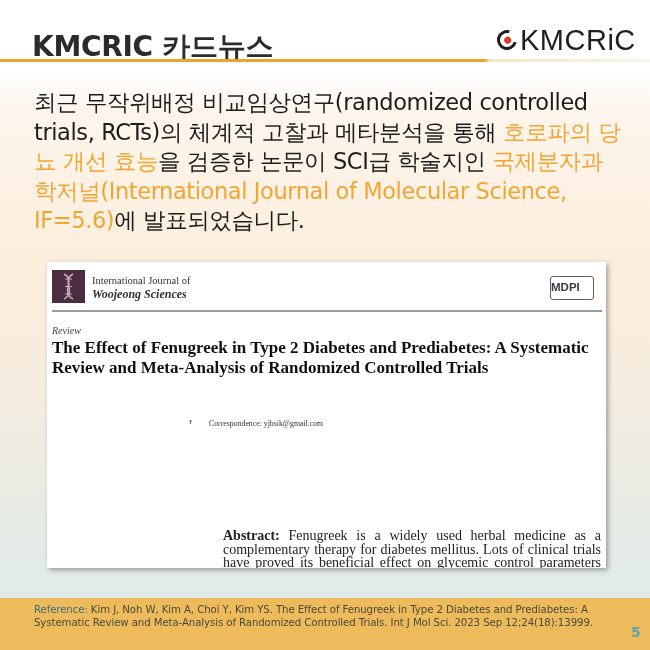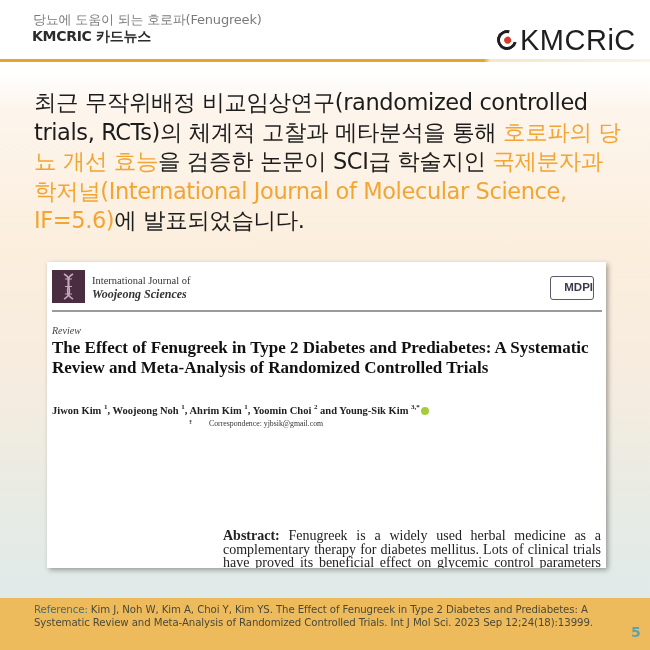--- a/index.html
+++ b/index.html
@@ -3,36 +3,36 @@
 <meta charset="utf-8">
 <style>
   html, body { margin:0; padding:0; }
   body {
     width:650px; height:650px; overflow:hidden; position:relative;
     font-family: "DejaVu Sans", "Liberation Sans", sans-serif;
     background: linear-gradient(to bottom, #ffffff 0px, #ffffff 70px, #fdf5ec 110px, #fbeedd 250px, #f6ecdf 380px, #e8ebe4 500px, #e0eae9 600px);
   }
   .header { position:absolute; left:0; top:0; width:650px; height:62px; }
   .subtitle { position:absolute; left:33px; top:11px; font-size:13px; color:#7a7a7a; letter-spacing:-0.2px; }
-  .title { position:absolute; left:32px; top:28px; font-size:14px; font-weight:bold; color:#2b2b2b; letter-spacing:-0.3px;text-align:center; }
+  .title { position:absolute; left:32px; top:28px; font-size:28px; font-weight:bold; color:#2b2b2b; letter-spacing:-0.3px;text-align:center; }
   .rule { position:absolute; left:0; top:59px; width:650px; height:3px; background:linear-gradient(to right, #e8a52e 0px, #e8a52e 484px, #f5e6c8 490px, #fbf3e6 650px); }
   .logo { position:absolute; left:497px; top:26px; height:28px; display:flex; align-items:center; }
   .logo-mark { width:20px; height:20px; border:3px solid #1e1e1e; border-radius:50%; border-right-color:transparent; position:relative; box-sizing:border-box; transform:rotate(-30deg); }
   .logo-mark::after { content:""; position:absolute; left:4px; top:4px; width:7px; height:7px; border-radius:50%; background:#d83a2a; }
   .logo-text { font-family:"Liberation Sans", sans-serif; font-size:29px; color:#1e1e1e; margin-left:3px; letter-spacing:0.5px; }
 
   .lead { position:absolute; left:34px; top:88px; width:590px; font-size:22.5px; line-height:29.5px; color:#1c1c1c; letter-spacing:-0.4px; }
   .lead .hl { color:#f2a533; }
 
   .card { position:absolute; left:47px; top:262px; width:559px; height:306px; background:#ffffff; box-shadow: 2px 2px 5px rgba(0,0,0,0.35); overflow:hidden; font-family:"Liberation Serif", "DejaVu Serif", serif; color:#1a1a1a; }
   .jlogo { position:absolute; left:5px; top:8px; width:33px; height:33px; background:#4a2d40; }
   .jlogo svg { width:33px; height:33px; }
   .jname1 { position:absolute; left:45px; top:13px; font-size:10.5px; color:#333; }
   .jname2 { position:absolute; left:45px; top:25px; font-size:12px; font-weight:bold; font-style:italic; color:#333; }
-  .mdpi { position:absolute; left:503px; top:14px; width:44px; height:24px; border:1.5px solid #5a5a6a; border-radius:3px; box-sizing:border-box; font-family:"Liberation Sans", sans-serif; font-weight:bold; font-size:11.5px; color:#3a3a4a; text-align:right; line-height:21px; }
+  .mdpi { position:absolute; left:503px; top:14px; width:44px; height:24px; border:1.5px solid #5a5a6a; border-radius:3px; box-sizing:border-box; font-family:"Liberation Sans", sans-serif; font-weight:bold; font-size:11.5px; color:#3a3a4a; text-align:left; line-height:21px; }
   .jrule { position:absolute; left:5px; top:48px; width:550px; height:2px; background:#9a9a9a; }
   .rtype { position:absolute; left:5px; top:63px; font-size:10px; font-style:italic; color:#444; }
   .ptitle { position:absolute; left:5px; top:76px; width:540px; font-size:17px; line-height:19.5px; font-weight:bold; color:#111; }
   .authors { position:absolute; left:5px; top:141px; font-size:10.5px; font-weight:bold; color:#222; white-space:nowrap; }
   .authors sup { font-size:7px; }
   .orcid { display:inline-block; width:8px; height:8px; border-radius:50%; background:#a5cd39; vertical-align:middle; margin-left:1px; }
   .affs { position:absolute; left:142px; top:157px; width:415px; font-size:7.8px; line-height:10.3px; color:#333; }
   .aff { position:relative; padding-left:20px; }
   .aff .num { position:absolute; left:0; top:-2px; font-size:6px; }
   .abstract { position:absolute; left:176px; top:267px; width:378px; font-size:14px; line-height:13.5px; color:#222; text-align:justify; }
@@ -40,21 +40,20 @@
 
   .footer { position:absolute; left:0; top:598px; width:650px; height:52px; background:#eebb5c; }
   .ref { position:absolute; left:34px; top:5px; width:590px; font-size:10.2px; line-height:13.4px; color:#4a4a3a; letter-spacing:-0.1px; }
   .ref .lbl { color:#3d6e7a; }
   .pagenum { position:absolute; left:631px; top:26px; font-size:14px; font-weight:bold; color:#5aa3b0; }
 </style>
 </head>
 <body>
 
 <div class="header">
-  <div class="subtitle">당뇨에 도움이 되는 호로파(Fenugreek)</div>
   <div class="title">KMCRIC 카드뉴스</div>
   <div class="logo">
     <span class="logo-mark"></span>
     <span class="logo-text">KMCRiC</span>
   </div>
   <div class="rule"></div>
 </div>
 
 <div class="lead">
   <span>최근 무작위배정 비교임상연구(randomized controlled trials, RCTs)의 체계적 고찰과 메타분석을 통해 </span><span class="hl">호로파의 당뇨 개선 효능</span><span>을 검증한 논문이 SCI급 학술지인 </span><span class="hl">국제분자과학저널(International Journal of Molecular Science, IF=5.6)</span><span>에 발표되었습니다.</span>
@@ -69,27 +68,20 @@
       <line x1="13" y1="16.5" x2="20" y2="16.5" stroke="#c9a9bd" stroke-width="1"></line>
       <line x1="13" y1="24" x2="20" y2="24" stroke="#c9a9bd" stroke-width="1"></line>
     </svg>
   </div>
   <div class="jname1">International Journal of</div>
   <div class="jname2">Woojeong Sciences</div>
   <div class="mdpi">MDPI</div>
   <div class="jrule"></div>
   <div class="rtype">Review</div>
   <div class="ptitle">The Effect of Fenugreek in Type 2 Diabetes and Prediabetes: A Systematic Review and Meta-Analysis of Randomized Controlled Trials</div>
-  <div class="authors">
-    <span>Jiwon Kim</span> <sup>1</sup>,
-    <span>Woojeong Noh</span> <sup>1</sup>,
-    <span>Ahrim Kim</span> <sup>1</sup>,
-    <span>Yoomin Choi</span> <sup>2</sup> and
-    <span>Young-Sik Kim</span> <sup>3,*</sup><span class="orcid"></span>
-  </div>
   <div class="affs">
     <div class="aff"><span class="num">1</span></div>
     <div class="aff"><span class="num">*</span><span>Correspondence: yjbsik@gmail.com</span></div>
   </div>
   <div class="abstract">
     <b>Abstract:</b>
     <span>Fenugreek is a widely used herbal medicine as a complementary therapy for diabetes mellitus. Lots of clinical trials have proved its beneficial effect on glycemic control parameters and lipid profiles. Thus, we conducted a systematic review and meta-analysis to evaluate the effective-</span>
   </div>
 </div>
 

